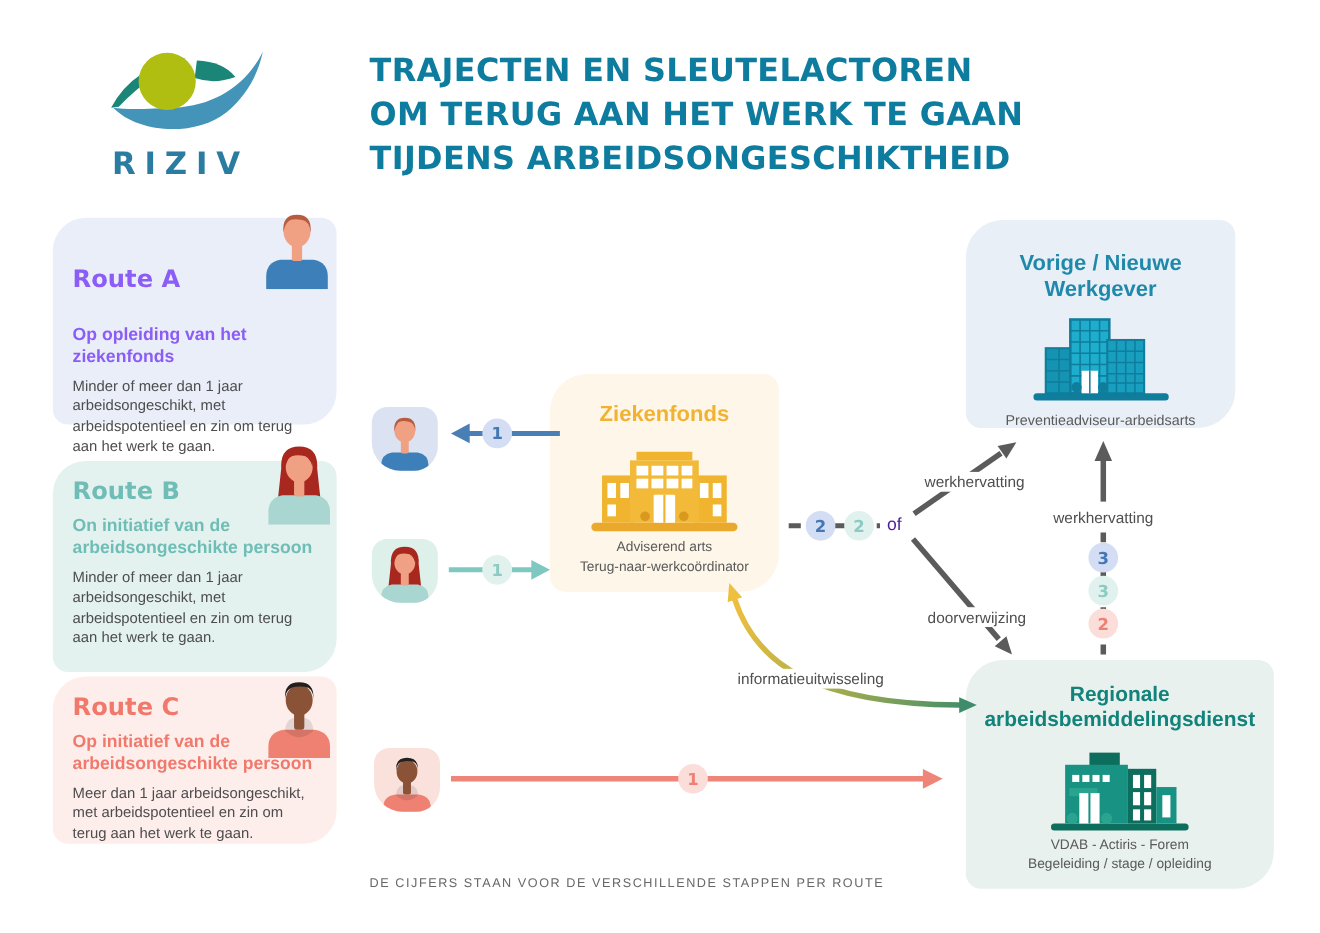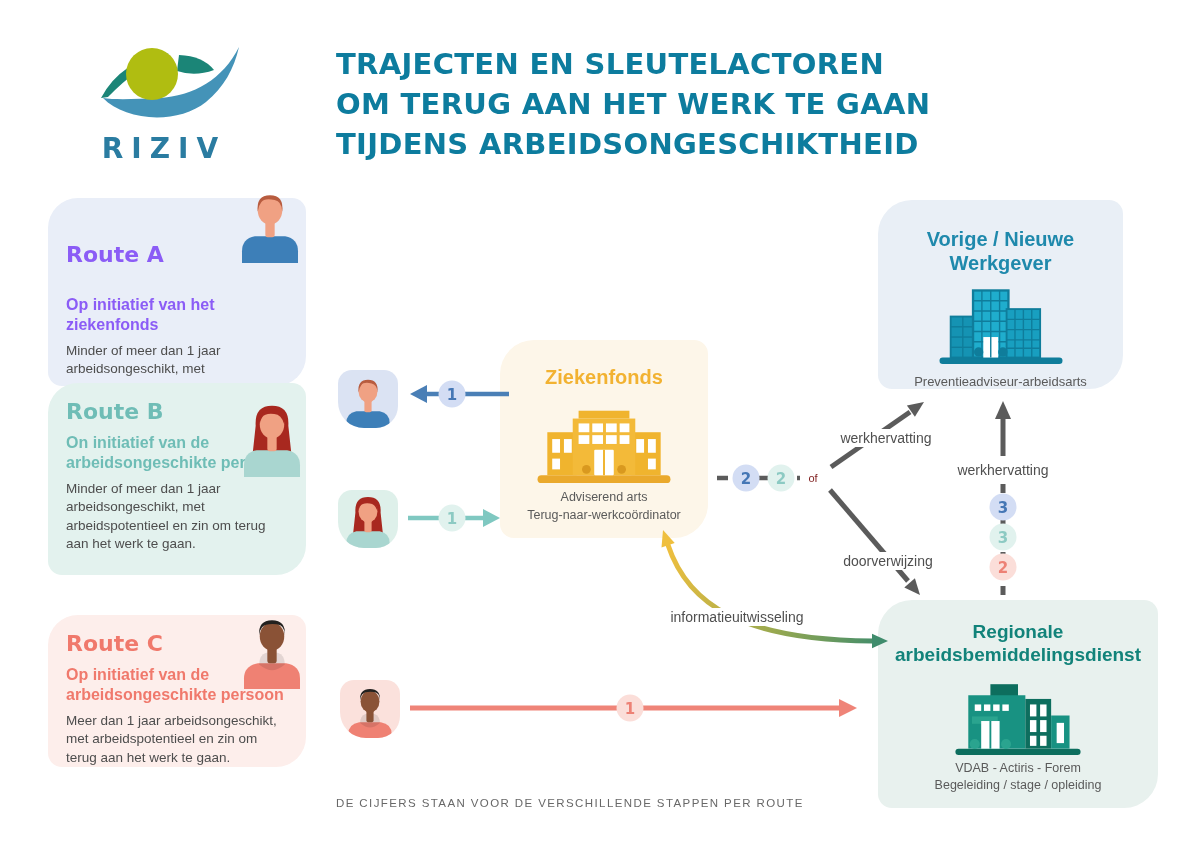--- a/index.html
+++ b/index.html
@@ -18,21 +18,21 @@
   .main-title {
     position:absolute; left:336px; top:44px;
     font-family:"DejaVu Sans", sans-serif; font-weight:bold; font-size:29px;
     line-height:40px; color:#0d7c9e; letter-spacing:0.3px;
   }
 
   
   .card { position:absolute; left:48px; width:258px; border-radius:30px 14px 30px 14px;
           box-sizing:border-box; padding:16px 16px 12px 18px; }
   .card-a { top:198px; height:188px; background:#e9eef8; }
-  .card-b { top:383px; height:192px; background:#e3f2ee; }
+  .card-b { top:419px; height:192px; background:#e3f2ee; }
   .card-c { top:615px; height:152px; background:#fdeeeb; }
   .card-title { font-family:"DejaVu Sans", sans-serif; font-weight:bold; font-size:22px; margin:0; }
   .card-a .card-title, .card-a .card-sub { color:#8b5cf6;margin-top:28px; }
   .card-b .card-title, .card-b .card-sub { color:#6fbdb6; }
   .card-c .card-title, .card-c .card-sub { color:#f0796c; }
   .card-sub { font-weight:bold; font-size:16px; line-height:1.25; margin-top:9px; max-width:200px; }
   .card-b .card-sub, .card-c .card-sub { max-width:230px; }
   .card-body { font-size:13.5px; color:#4d4d4d; line-height:1.36; margin-top:7px; max-width:232px; }
 
   
@@ -62,22 +62,22 @@
   .node-zf .node-caption { margin-top:4px; }
   .node-wg .node-caption { margin-top:8px; font-size:13px; }
   .node-rg .node-caption { margin-top:4px; }
   .bld { display:block; margin:8px auto 0 auto; }
   .node-zf .bld { margin-top:10px; }
 
   
   .flow-svg { position:absolute; left:0; top:0; z-index:5; pointer-events:none; }
   .edge-label { position:absolute; transform:translate(-50%,-50%); background:#ffffff;
                 padding:1px 5px; font-size:14px; color:#4f4f4f; white-space:nowrap; z-index:6; }
-  .or-label { position:absolute; transform:translate(-50%,-50%); font-size:11px;
-              color:#7f1d1d; background:#fff; padding:0 3px; z-index:6; }
+  .or-label { position:absolute; transform:translate(-50%,-50%); font-size:16px;
+              color:#4c1d95; background:#fff; padding:0 3px; z-index:6; }
   .step { position:absolute; width:27px; height:27px; border-radius:50%;
           transform:translate(-50%,-50%); display:flex; align-items:center; justify-content:center;
           font-family:"DejaVu Sans", sans-serif; font-weight:bold; font-size:15px; z-index:6; }
   .step-blue  { background:#d3ddf4; color:#4577b5; }
   .step-teal  { background:#e1f2ee; color:#8ccac3; }
   .step-coral { background:#fbded9; color:#ed8175; }
 
   .footnote { position:absolute; left:336px; top:797px; font-size:11.5px;
               letter-spacing:1.4px; color:#686868; }
 </style>
@@ -97,21 +97,21 @@
   <div class="logo-text">RIZIV</div>
 
   <div class="main-title">
     <div>TRAJECTEN EN SLEUTELACTOREN</div>
     <div>OM TERUG AAN HET WERK TE GAAN</div>
     <div>TIJDENS ARBEIDSONGESCHIKTHEID</div>
   </div>
 
   <div class="card card-a">
     <div class="card-title">Route A</div>
-    <div class="card-sub">Op initiatief van het ziekenfonds</div>
+    <div class="card-sub">Op opleiding van het ziekenfonds</div>
     <div class="card-body">Minder of meer dan 1 jaar arbeidsongeschikt, met arbeidspotentieel en zin om terug aan het werk te gaan.</div>
   </div>
   <div class="card card-b">
     <div class="card-title">Route B</div>
     <div class="card-sub">On initiatief van de arbeidsongeschikte persoon</div>
     <div class="card-body">Minder of meer dan 1 jaar arbeidsongeschikt, met arbeidspotentieel en zin om terug aan het werk te gaan.</div>
   </div>
   <div class="card card-c">
     <div class="card-title">Route C</div>
     <div class="card-sub">Op initiatief van de arbeidsongeschikte persoon</div>

